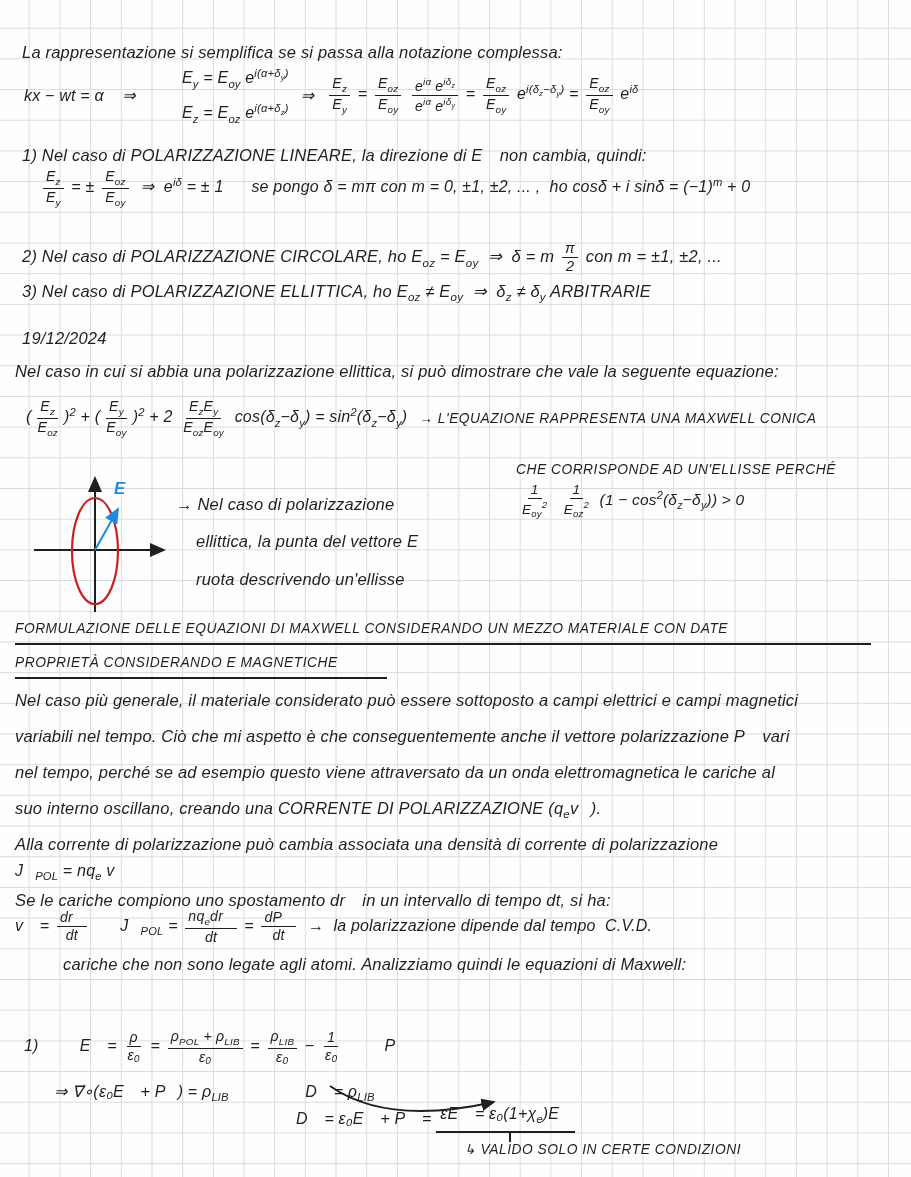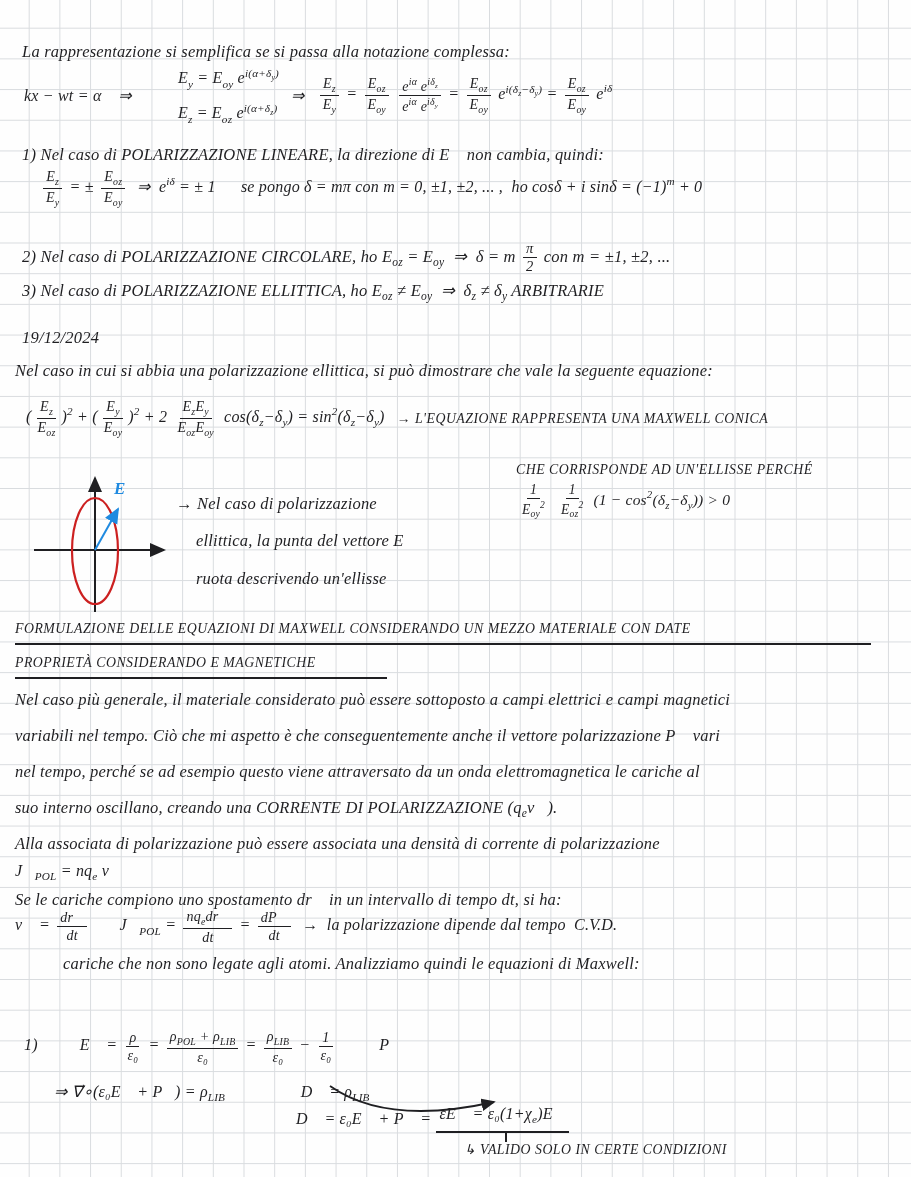--- a/index.html
+++ b/index.html
@@ -12,21 +12,21 @@
   #page{
     position:relative;
     width:911px;height:1177px;
     background-color:#fefefe;
     background-image:
       linear-gradient(var(--grid) 1px, transparent 1px),
       linear-gradient(90deg, var(--grid) 1px, transparent 1px);
     background-size:30.7px 30.7px;
     background-position:-2px -3px;
     overflow:hidden;
-    font-family:Liberation Serif, serif;
+    font-family:Liberation Sans, sans-serif;
     color:var(--ink);
   }
   .hw{
     position:absolute;
     font-style:italic;
     font-size:16.5px;
     line-height:1.25;
     white-space:pre;
     letter-spacing:0.2px;
   }
@@ -108,21 +108,21 @@
   <div class="hw" style="left:196px;top:531px;">ellittica, la punta del vettore E⃗</div>
   <div class="hw" style="left:196px;top:569px;">ruota descrivendo un'ellisse</div>
 
   <div class="hw caps title-u" style="left:15px;top:620px;width:856px;">FORMULAZIONE DELLE EQUAZIONI DI MAXWELL CONSIDERANDO UN MEZZO MATERIALE CON DATE</div>
   <div class="hw caps title-u" style="left:15px;top:654px;width:372px;">PROPRIETÀ CONSIDERANDO E MAGNETICHE</div>
 
   <div class="hw" style="left:15px;top:690px;">Nel caso più generale, il materiale considerato può essere sottoposto a campi elettrici e campi magnetici</div>
   <div class="hw" style="left:15px;top:726px;">variabili nel tempo. Ciò che mi aspetto è che conseguentemente anche il vettore polarizzazione P⃗ vari</div>
   <div class="hw" style="left:15px;top:762px;">nel tempo, perché se ad esempio questo viene attraversato da un onda elettromagnetica le cariche al</div>
   <div class="hw" style="left:15px;top:798px;">suo interno oscillano, creando una CORRENTE DI POLARIZZAZIONE (q<sub>e</sub>v⃗).</div>
-  <div class="hw" style="left:15px;top:834px;">Alla associata di polarizzazione può essere associata una densità di corrente di polarizzazione</div>
+  <div class="hw" style="left:15px;top:834px;">Alla corrente di polarizzazione può cambia associata una densità di corrente di polarizzazione</div>
   <div class="hw math" style="left:15px;top:861px;">J⃗<sub>POL</sub> = nq<sub>e</sub> v⃗</div>
   <div class="hw" style="left:15px;top:890px;">Se le cariche compiono uno spostamento dr⃗ in un intervallo di tempo dt, si ha:</div>
   <div class="hw math" style="left:15px;top:908px;">v⃗ = <span class="fr"><span class="fn">dr⃗</span><span class="fd">dt</span></span>  ⇒  J⃗<sub>POL</sub> = <span class="fr"><span class="fn">nq<sub>e</sub>dr⃗</span><span class="fd">dt</span></span> = <span class="fr"><span class="fn">dP⃗</span><span class="fd">dt</span></span>  →  la polarizzazione dipende dal tempo  C.V.D.</div>
   <div class="hw" style="left:15px;top:954px;margin-left:48px;">cariche che non sono legate agli atomi. Analizziamo quindi le equazioni di Maxwell:</div>
 
   <div class="hw math" style="left:24px;top:1028px;">1) ∇⃗∘E⃗ = <span class="fr"><span class="fn">ρ</span><span class="fd">ε₀</span></span> = <span class="fr"><span class="fn">ρ<sub>POL</sub> + ρ<sub>LIB</sub></span><span class="fd">ε₀</span></span> = <span class="fr"><span class="fn">ρ<sub>LIB</sub></span><span class="fd">ε₀</span></span> − <span class="fr"><span class="fn">1</span><span class="fd">ε₀</span></span> ∇⃗∘P⃗</div>
   <div class="hw math" style="left:54px;top:1082px;">⇒ ∇⃗∘(ε₀E⃗ + P⃗) = ρ<sub>LIB</sub>   ⇒   ∇⃗∘D⃗ = ρ<sub>LIB</sub></div>
 
   <div class="hw row math" style="left:296px;top:1104px;">
     <span>D⃗ = ε₀E⃗ + P⃗ = </span>

